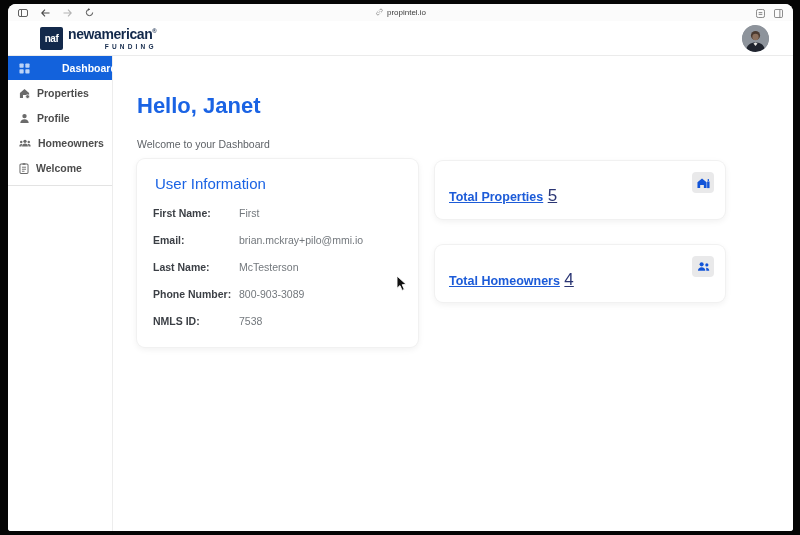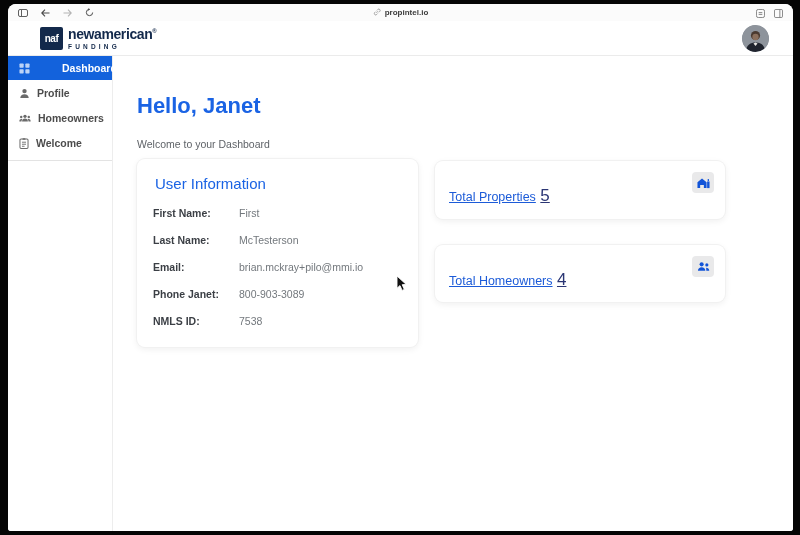--- a/index.html
+++ b/index.html
@@ -11,35 +11,35 @@
     -webkit-font-smoothing:antialiased;
   }
   .window {
     position:absolute; left:8px; top:4px; width:785px; height:527px;
     background:#fff; border-radius:8px 8px 3px 3px; overflow:hidden;
     display:flex; flex-direction:column;
   }
   
   .chrome {
     height:17px; flex:0 0 17px; background:#fbfbfb;
-    display:flex; align-items:center; padding:8px 10px; position:relative;font-weight:bold;
+    display:flex; align-items:center; padding:8px 10px; position:relative;
   }
   .chrome-left { display:flex; align-items:center; gap:13px; color:#5f5f5f; }
   .chrome-left svg { display:block; }
   .fwd { color:#b4b4b4; }
   .chrome-center {
     position:absolute; left:50%; top:0; height:100%; transform:translateX(-50%);
     display:flex; align-items:center; gap:4px; color:#3c3c3c; font-size:8px;
   }
   .chrome-center .link-ic { color:#8a8a8a; }
   .chrome-right { margin-left:auto; display:flex; align-items:center; gap:9px; color:#7a7a7a; }
   
   .app-header {
     height:35px; flex:0 0 35px; background:#fff; border-bottom:1px solid #ebebeb;
-    display:flex; align-items:center; padding:0 24px 0 32px;
+    display:flex; align-items:center; padding:0 24px 0 32px;text-align:right;
   }
   .logo { display:flex; align-items:center; gap:5px; cursor:default; }
   .logo-badge {
     width:23px; height:23px; background:#13294b; color:#fff; border-radius:2px;
     display:flex; align-items:center; justify-content:center;
     font-size:10px; font-weight:bold; letter-spacing:-0.5px;
   }
   .logo-text { color:#13294b; line-height:1; }
   .logo-name { font-size:14px; font-weight:bold; letter-spacing:-0.4px; }
   .logo-reg { font-size:6px; vertical-align:super; font-weight:bold; }
@@ -69,21 +69,21 @@
     box-shadow:0 0 0 1px #f1f1f1, 0 2px 7px rgba(0,0,0,.07);
   }
   .user-card { width:281px; padding:14px 16px 20px; }
   .user-card-title { color:#1a63e4; font-size:15px; font-weight:400; margin:2px 0 4px 2px; }
   .info-row { display:flex; margin-top:15px; font-size:10.5px; align-items:baseline; }
   .info-label { width:86px; flex:0 0 86px; font-weight:bold; color:#3b3f45; }
   .info-value { color:#73787d; }
   .stats-col { flex:1; display:flex; flex-direction:column; gap:26px; margin-top:2px; }
   .stat-card { padding:12px 12px 13px 14px; position:relative; }
   .stat-title {
-    display:inline-block; color:#1c5bd8; font-size:12.5px; font-weight:normal;
+    display:inline-block; color:#1c5bd8; font-size:12.5px; font-weight:bold;
     text-decoration:underline; cursor:pointer;
   }
   .stat-icon {
     position:absolute; right:11px; top:11px; width:22px; height:21px;
     background:#e9e9ea; border-radius:4px; color:#1254d8;
     display:flex; align-items:center; justify-content:center; cursor:pointer;
   }
   .stat-value {
     display:inline-block; margin-top:13px; font-size:17px; font-weight:500;
     color:#2b3674; text-decoration:underline; cursor:pointer; line-height:1.15;
@@ -172,20 +172,27 @@
         <svg width="11" height="11" viewBox="0 0 12 12">
             <rect x="0.5" y="0.5" width="4.6" height="4.6" rx="0.8" fill="currentColor"></rect>
             <rect x="6.9" y="0.5" width="4.6" height="4.6" rx="0.8" fill="currentColor"></rect>
             <rect x="0.5" y="6.9" width="4.6" height="4.6" rx="0.8" fill="currentColor"></rect>
             <rect x="6.9" y="6.9" width="4.6" height="4.6" rx="0.8" fill="currentColor"></rect>
           </svg>
         <span>Dashboard</span>
       </div>
       <div class="nav-item">
         <svg width="11" height="11" viewBox="0 0 12 12">
+            <path d="M1 5.5 L6 1.2 L11 5.5 V11 H7.6 V7.6 H4.4 V11 H1 Z" fill="currentColor"></path>
+            <circle cx="9.4" cy="9.4" r="2.1" fill="currentColor" stroke="#fff" stroke-width="0.8"></circle>
+          </svg>
+        <span>Properties</span>
+      </div>
+      <div class="nav-item">
+        <svg width="11" height="11" viewBox="0 0 12 12">
             <circle cx="6" cy="3.4" r="2.4" fill="currentColor"></circle>
             <path d="M1.4 11 C1.4 8.2 3.4 6.8 6 6.8 C8.6 6.8 10.6 8.2 10.6 11 Z" fill="currentColor"></path>
           </svg>
         <span>Profile</span>
       </div>
       <div class="nav-item">
         <svg width="12" height="10" viewBox="0 0 14 10">
             <circle cx="7" cy="3" r="1.9" fill="currentColor"></circle>
             <circle cx="2.6" cy="3.8" r="1.4" fill="currentColor"></circle>
             <circle cx="11.4" cy="3.8" r="1.4" fill="currentColor"></circle>
@@ -214,29 +221,29 @@
 
       <div class="content-row">
 
         <section class="card user-card">
           <h2 class="user-card-title">User Information</h2>
           <div class="info-row">
             <span class="info-label">First Name:</span>
             <span class="info-value">First</span>
           </div>
           <div class="info-row">
+            <span class="info-label">Email:</span>
+            <span class="info-value">brian.mckray+pilo@mmi.io</span>
+          </div>
+          <div class="info-row">
             <span class="info-label">Last Name:</span>
             <span class="info-value">McTesterson</span>
           </div>
           <div class="info-row">
-            <span class="info-label">Email:</span>
-            <span class="info-value">brian.mckray+pilo@mmi.io</span>
-          </div>
-          <div class="info-row">
-            <span class="info-label">Phone Janet:</span>
+            <span class="info-label">Phone Number:</span>
             <span class="info-value">800-903-3089</span>
           </div>
           <div class="info-row">
             <span class="info-label">NMLS ID:</span>
             <span class="info-value">7538</span>
           </div>
         </section>
 
         <div class="stats-col">
 

